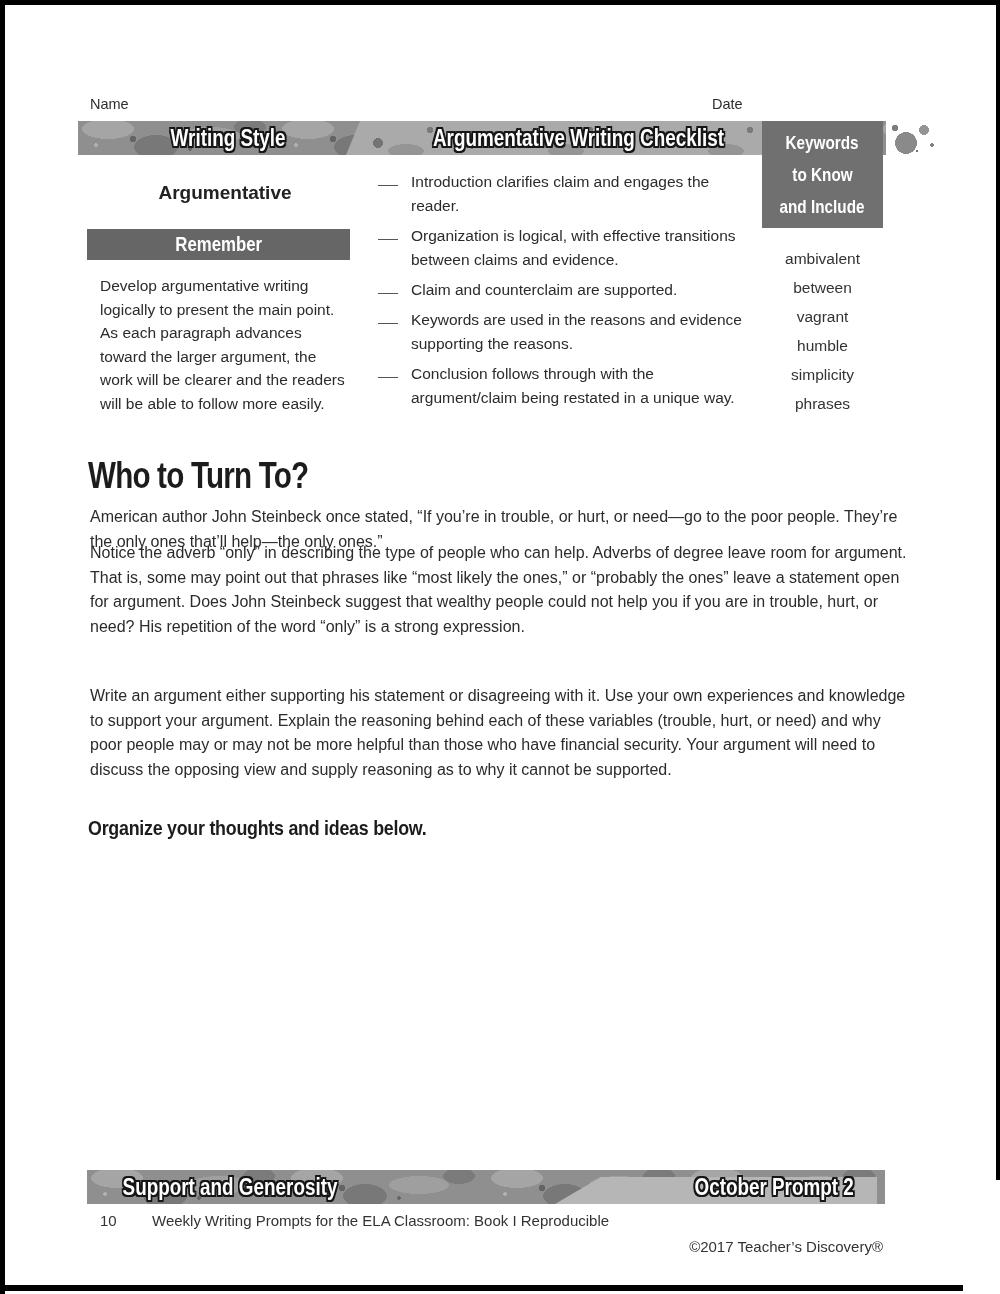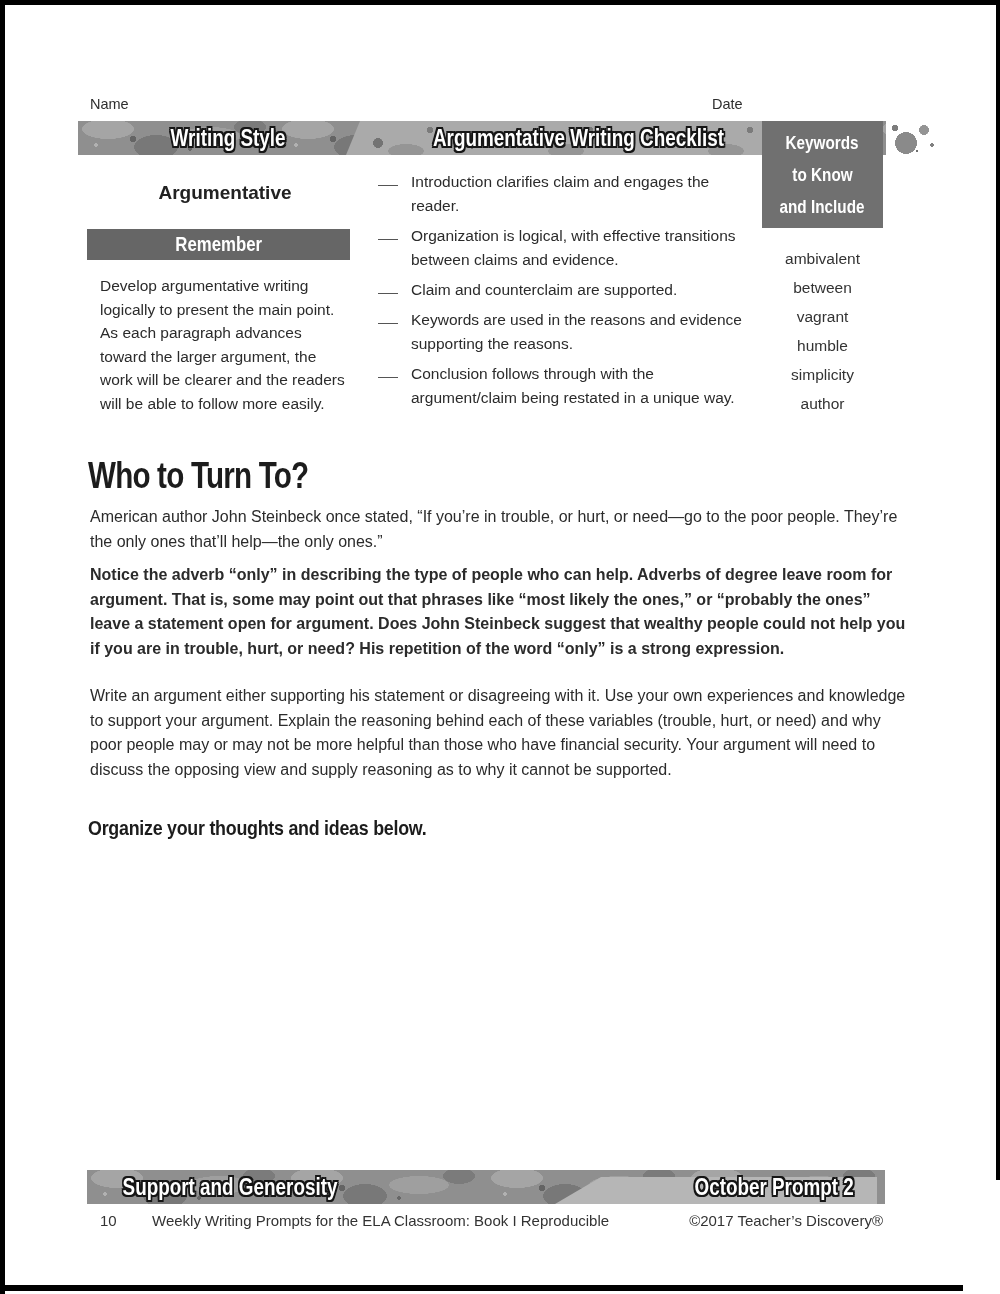--- a/index.html
+++ b/index.html
@@ -94,29 +94,29 @@
   .checklist{position:absolute;left:378px;top:170px;width:382px;}
   .check-item{position:relative;padding-left:33px;margin-bottom:6px;
     font-size:15.5px;line-height:24px;color:#2b2b2b;}
   .check-item .blank{position:absolute;left:0;top:15px;width:20px;height:0;
     border-top:1.8px solid #555;}
 
   .main-title{position:absolute;left:88px;top:455px;margin:0;font-size:37px;font-weight:800;
     letter-spacing:-1px;color:#1c1c1c;white-space:nowrap;transform:scaleX(.8);transform-origin:left;}
   .body-par{position:absolute;left:90px;width:822px;margin:0;
     font-size:16px;line-height:24.5px;color:#2b2b2b;}
-  .par-1{top:505px;} .par-2{top:563px;font-weight:bold;} .par-3{top:684px;}
+  .par-1{top:505px;} .par-2{top:541px;} .par-3{top:684px;}
   .organize{position:absolute;left:88px;top:816px;margin:0;font-size:21px;font-weight:800;
     letter-spacing:-.3px;color:#1c1c1c;white-space:nowrap;transform:scaleX(.85);transform-origin:left;}
   .writing-area{position:absolute;left:90px;top:852px;width:820px;height:308px;}
 
   .page-footer{position:absolute;top:1212px;left:0;width:100%;font-size:15px;color:#333;}
   .page-footer .pgnum{position:absolute;left:100px;}
   .page-footer .book{position:absolute;left:152px;}
-  .page-footer .copy{position:absolute;right:117px;}
+  .page-footer .copy{position:absolute;right:117px;margin-top:26px;}
 </style>
 </head>
 <body>
 
 <div class="page">
 
   <div class="frame frame-top"></div>
   <div class="frame frame-left"></div>
   <div class="frame frame-right"></div>
   <div class="frame frame-bottom"></div>
@@ -141,21 +141,21 @@
     <span>Keywords</span>
     <span>to Know</span>
     <span>and Include</span>
   </div>
   <div class="keywords-list">
     <div>ambivalent</div>
     <div>between</div>
     <div>vagrant</div>
     <div>humble</div>
     <div>simplicity</div>
-    <div>author</div>
+    <div>phrases</div>
   </div>
 
   <div class="style-name">Argumentative</div>
   <div class="remember-bar">
     <span>Remember</span>
   </div>
   <p class="remember-text">Develop argumentative writing logically to present the main point. As each paragraph advances toward the larger argument, the work will be clearer and the readers will be able to follow more easily.</p>
 
   <div class="checklist">
     <div class="check-item">

